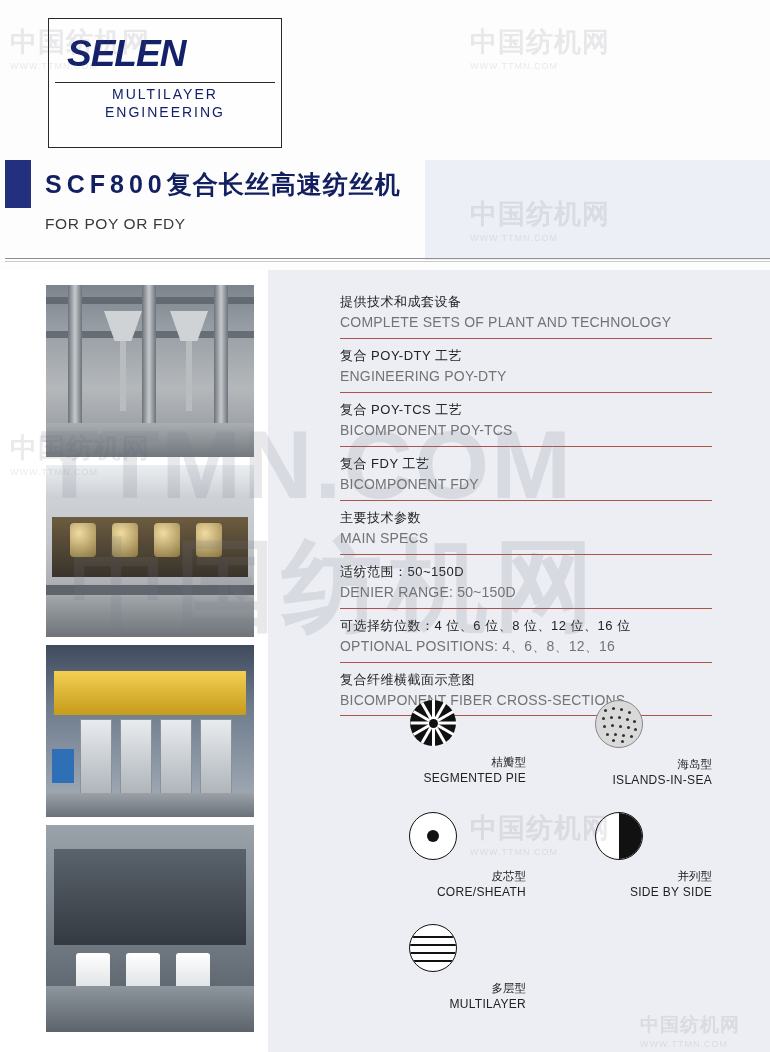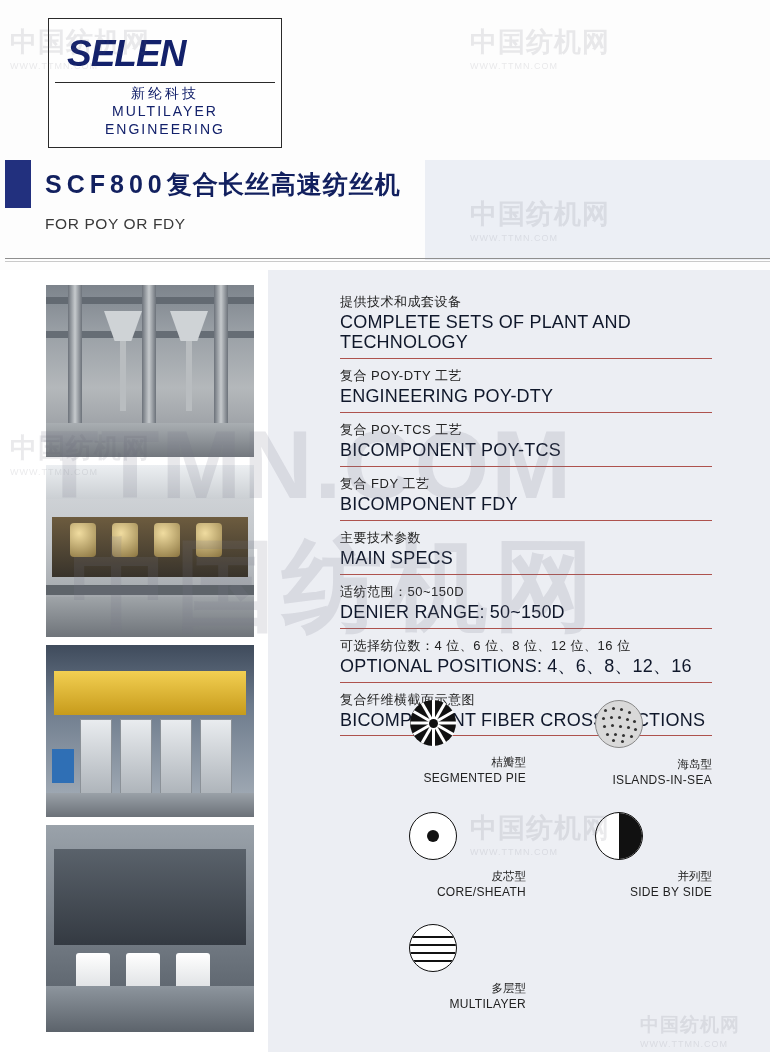--- a/index.html
+++ b/index.html
@@ -126,21 +126,21 @@
   .ph4 .bob{position:absolute;border-radius:3px;background:linear-gradient(180deg,#ffffff,#d6d9dc);}
   .ph4 .floord{position:absolute;left:0;right:0;bottom:0;height:46px;background:linear-gradient(180deg,#8d959d,#5c636b);}
 
   
   .specs{
     position:absolute;left:340px;top:292px;width:372px;
   }
   .spec-item{position:relative;padding-bottom:7px;margin-bottom:7px;}
   .spec-item .sep{position:absolute;left:0;right:0;bottom:0;height:1px;background:#a3362f;opacity:.85;}
   .spec-cn{font-size:13px;color:#222;line-height:20px;letter-spacing:.5px;}
-  .spec-en{font-size:18px;color:#0f172a;line-height:20px;letter-spacing:.2px;}
+  .spec-en{font-size:14px;color:#737373;line-height:20px;letter-spacing:.2px;}
 
   .cross-title{position:relative;margin-top:2px;padding-bottom:6px;}
   .cross-title .sep{position:absolute;left:0;right:0;bottom:0;height:1px;background:#a3362f;opacity:.85;}
 
   
   .icons{
     position:absolute;left:340px;top:700px;width:372px;
   }
   .icon-row{display:flex;}
   .icon-cell{width:186px;text-align:right;margin-bottom:24px;}
@@ -173,21 +173,20 @@
 
 <div class="page">
 
   <div class="body-panel"></div>
   <div class="left-col"></div>
 
   <div class="logo-box">
     <div class="logo-word">SELEN</div>
     <div class="logo-rule"></div>
     <div class="logo-lines">
-      <div class="cn">新纶科技</div>
       <div class="en">MULTILAYER</div>
       <div class="en">ENGINEERING</div>
     </div>
   </div>
 
   <div class="title-band">
     <div class="band-grey"></div>
     <div class="band-blue"></div>
     <div class="title-cn">
       <span class="model">SCF800</span><span>复合长丝高速纺丝机</span>

